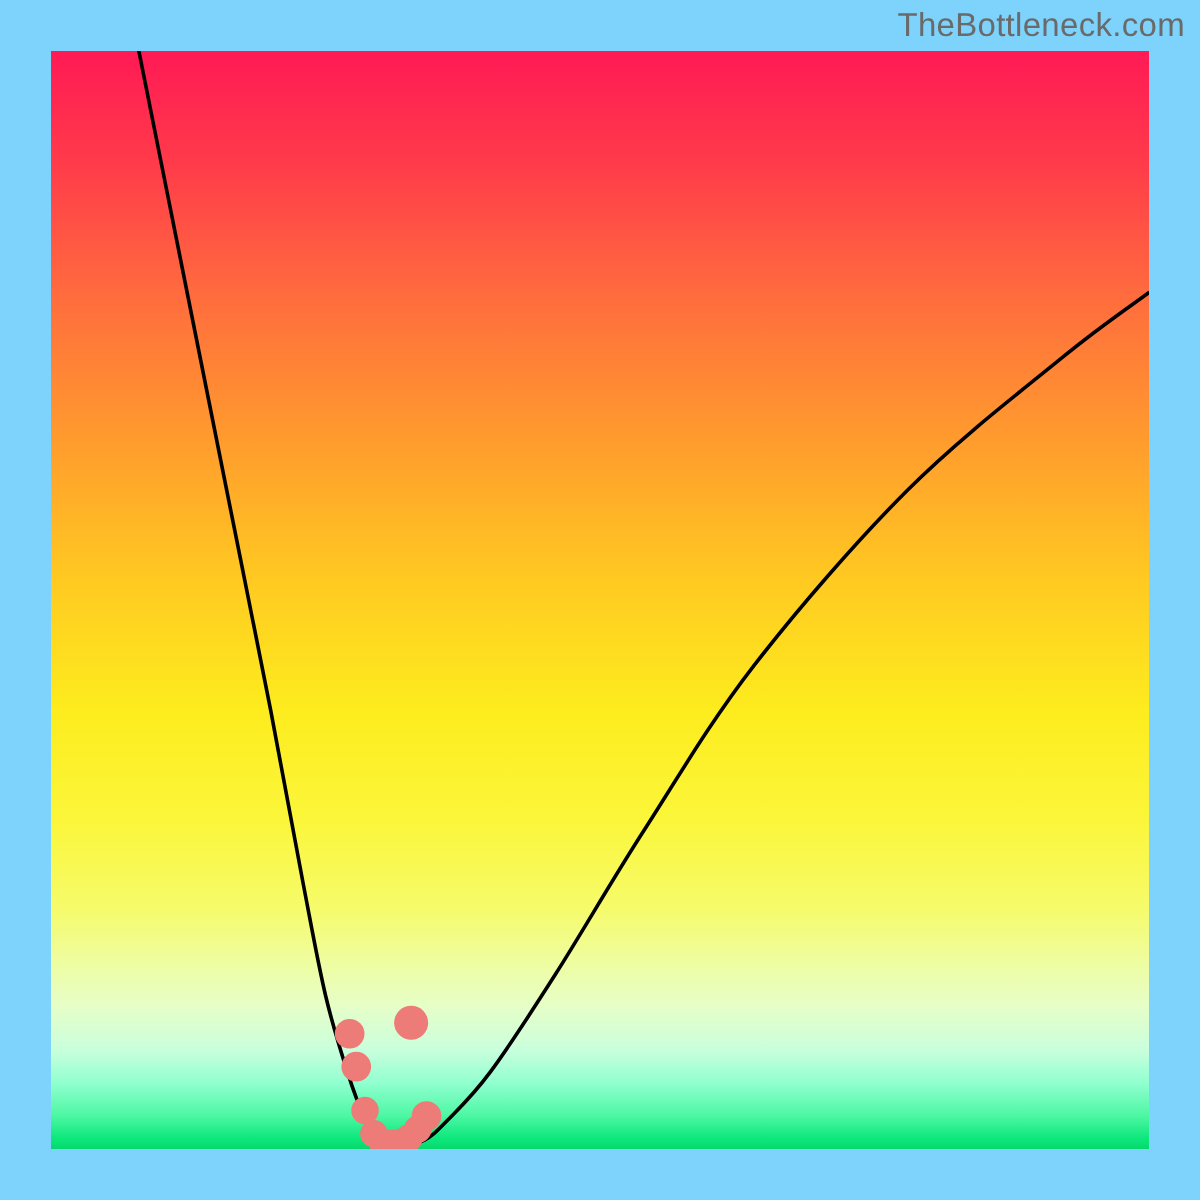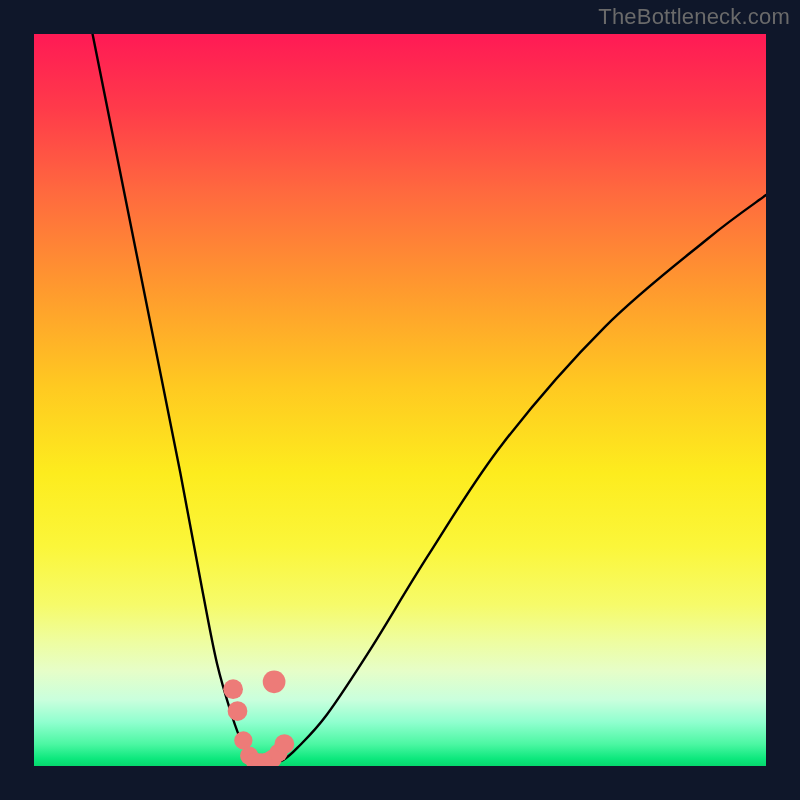--- a/index.html
+++ b/index.html
@@ -1,21 +1,21 @@
 <!DOCTYPE html>
 <html><head>
 <meta charset="utf-8">
 <style>
   * { margin: 0; padding: 0; box-sizing: border-box; }
   html, body { width: 800px; height: 800px; overflow: hidden; background: #000; }
   .frame {
     position: relative;
     width: 800px;
     height: 800px;
-    background: #0f172a;
+    background: #7dd3fc;
     padding-left: 10px;
   }
   .watermark {
     position: absolute;
     top: 4px;
     right: 10px;
     color: #6a6a6a;
     font-family: Arial, Helvetica, sans-serif;
     font-size: 22px;
     font-weight: 500;

